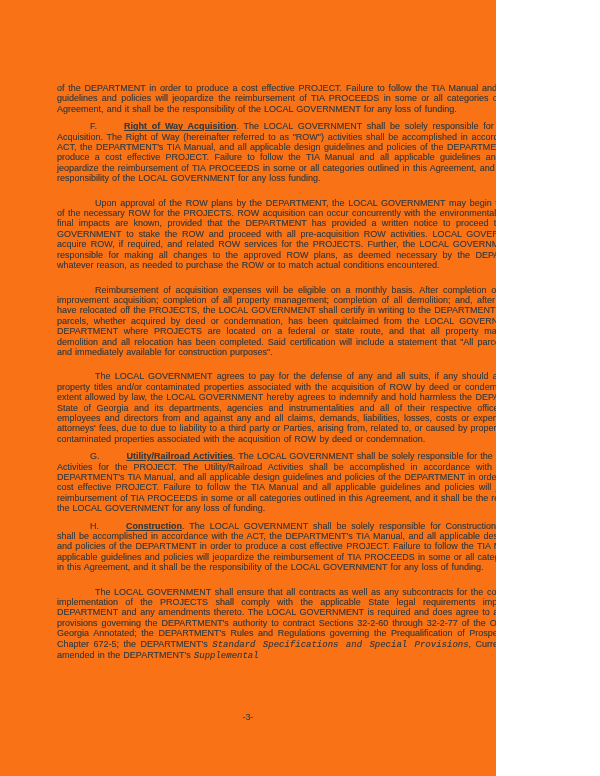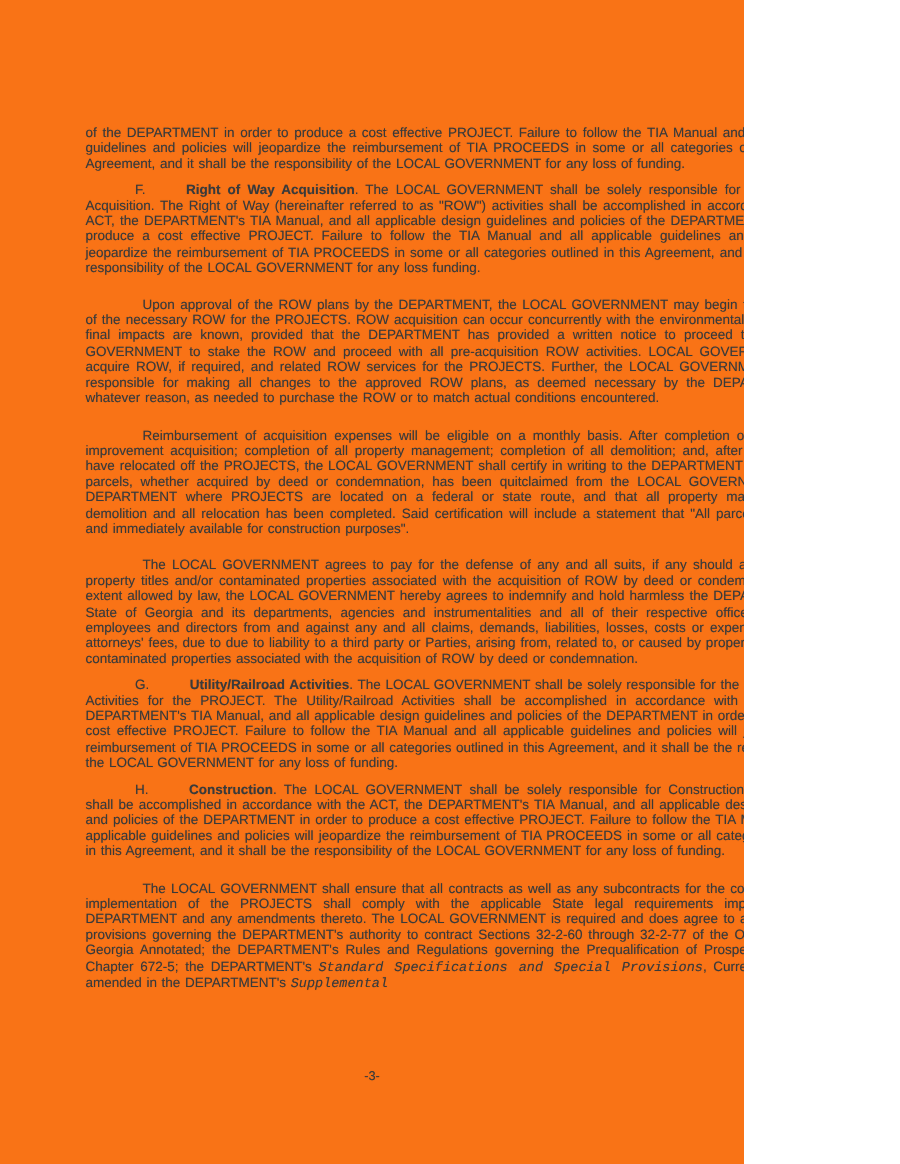--- a/index.html
+++ b/index.html
@@ -33,20 +33,21 @@
   p.para.indent {
     text-indent: 38px;
     margin-top: 14px;
   }
   .sec-label {
     margin-left: 33px;
     margin-right: 27px;
   }
   .sec-heading {
     font-weight: bold;
+    text-decoration: underline;
   }
   .italic {
     font-style: italic;
     font-family: Liberation Mono, monospace;
   }
   .footer {
     position: absolute;
     top: 712px;
     left: 0;
     width: 100%;

